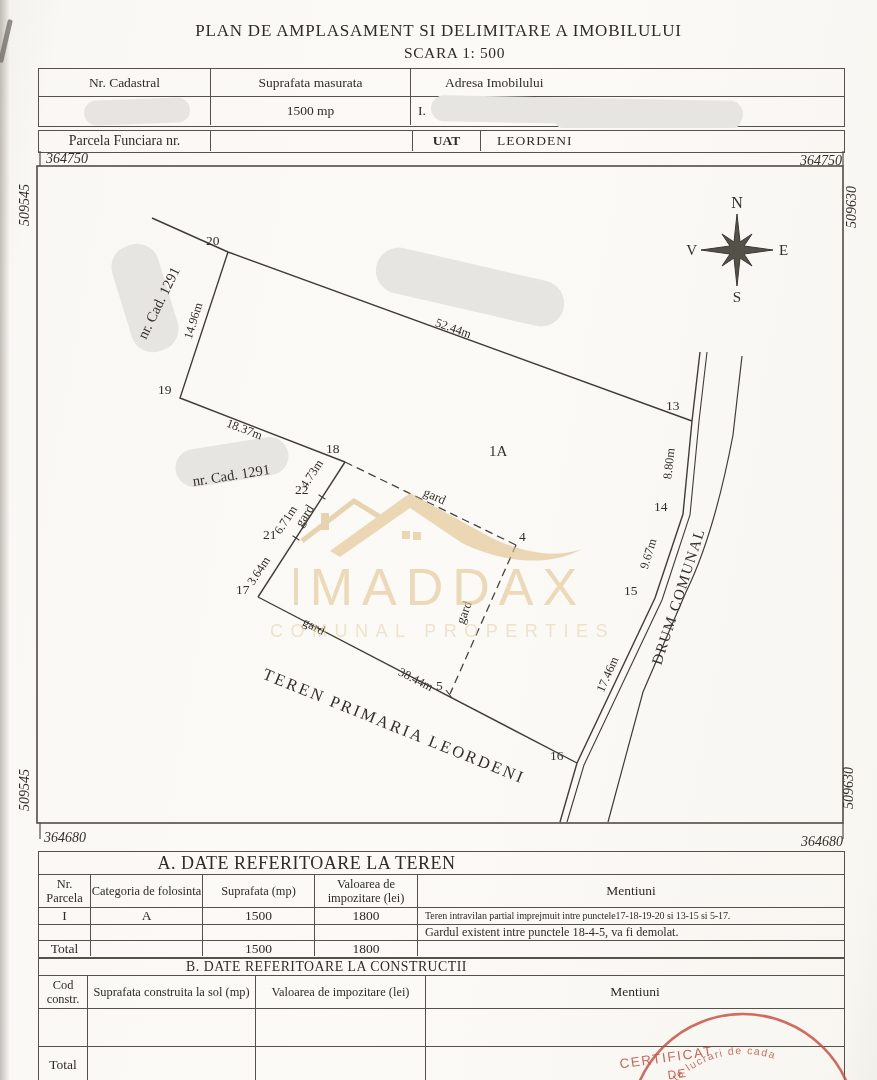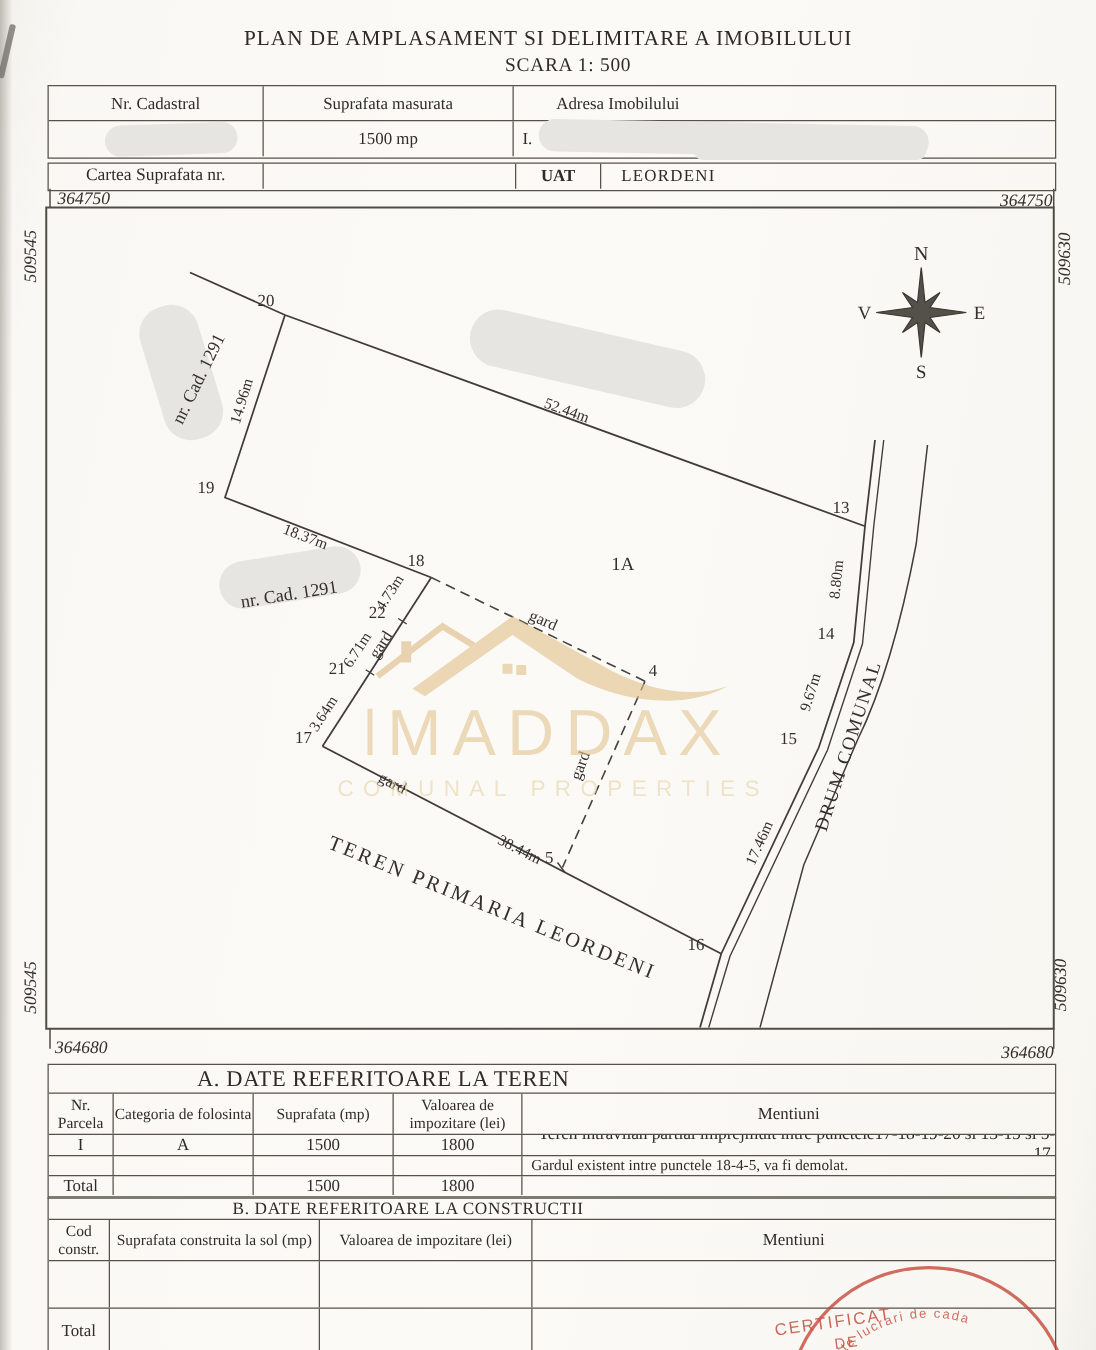--- a/index.html
+++ b/index.html
@@ -58,21 +58,21 @@
       <div class="cl left" style="flex:1;padding-left:34px;">Adresa Imobilului</div>
     </div>
     <div class="row" style="height:29px;">
       <div class="cl" style="width:172px;"></div>
       <div class="cl" style="width:200px;">1500 mp</div>
       <div class="cl left" style="flex:1;">I.</div>
     </div>
   </div>
   <div class="tbl" style="left:38px;top:130px;width:807px;height:23px;">
     <div class="row" style="height:20px;">
-      <div class="cl" style="width:172px;font-size:14px;">Cartea Suprafata nr.</div>
+      <div class="cl" style="width:172px;font-size:14px;">Parcela Funciara nr.</div>
       <div class="cl" style="width:202px;"></div>
       <div class="cl" style="width:68px;font-weight:bold;">UAT</div>
       <div class="cl left" style="flex:1;padding-left:16px;letter-spacing:1px;">LEORDENI</div>
     </div>
   </div>
 
   <div class="blob" style="left:84px;top:99px;width:106px;height:25px;transform:rotate(-2deg);"></div>
   <div class="blob" style="left:431px;top:98px;width:312px;height:26px;transform:rotate(1.1deg);"></div>
   <div class="blob" style="left:555px;top:113px;width:186px;height:15px;border-radius:8px;"></div>
 
@@ -177,21 +177,21 @@
       <div class="cl small" style="width:112px;">Categoria de folosinta</div>
       <div class="cl small" style="width:112px;">Suprafata (mp)</div>
       <div class="cl small" style="width:103px;">Valoarea de impozitare (lei)</div>
       <div class="cl" style="flex:1;">Mentiuni</div>
     </div>
     <div class="row" style="height:17px;">
       <div class="cl" style="width:52px;">I</div>
       <div class="cl" style="width:112px;">A</div>
       <div class="cl" style="width:112px;">1500</div>
       <div class="cl" style="width:103px;">1800</div>
-      <div class="cl left" style="flex:1;font-size:14px;letter-spacing:-.1px;text-align:right;">Teren intravilan partial imprejmuit intre punctele17-18-19-20 si 13-15 si 5-17.</div>
+      <div class="cl left" style="flex:1;font-size:10px;letter-spacing:-.1px;">Teren intravilan partial imprejmuit intre punctele17-18-19-20 si 13-15 si 5-17.</div>
     </div>
     <div class="row" style="height:16px;">
       <div class="cl" style="width:52px;"></div>
       <div class="cl" style="width:112px;"></div>
       <div class="cl" style="width:112px;"></div>
       <div class="cl" style="width:103px;"></div>
       <div class="cl left" style="flex:1;font-size:12.2px;">Gardul existent intre punctele 18-4-5, va fi demolat.</div>
     </div>
     <div class="row" style="height:16px;">
       <div class="cl" style="width:52px;">Total</div>

